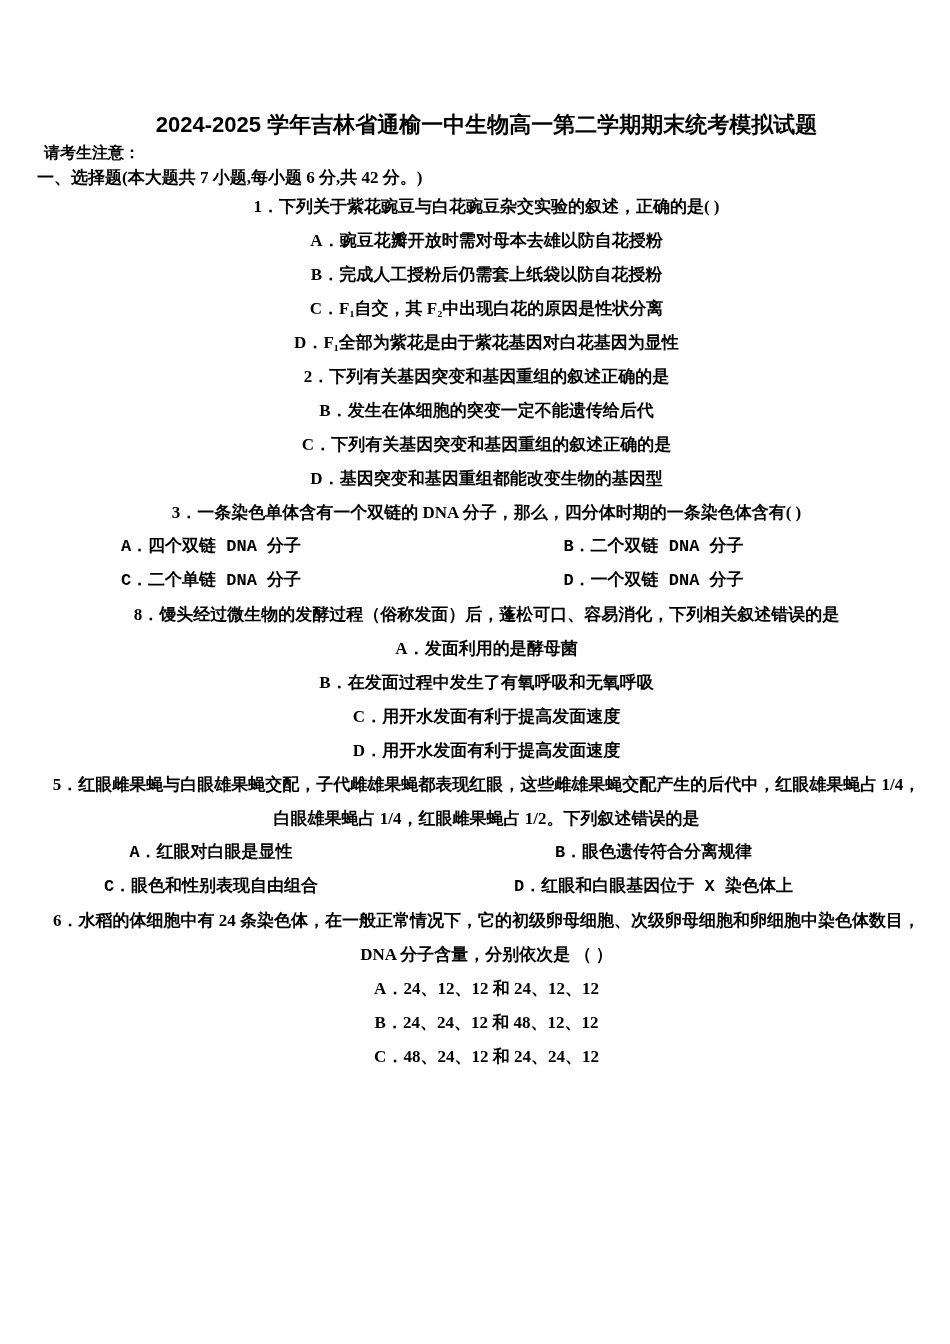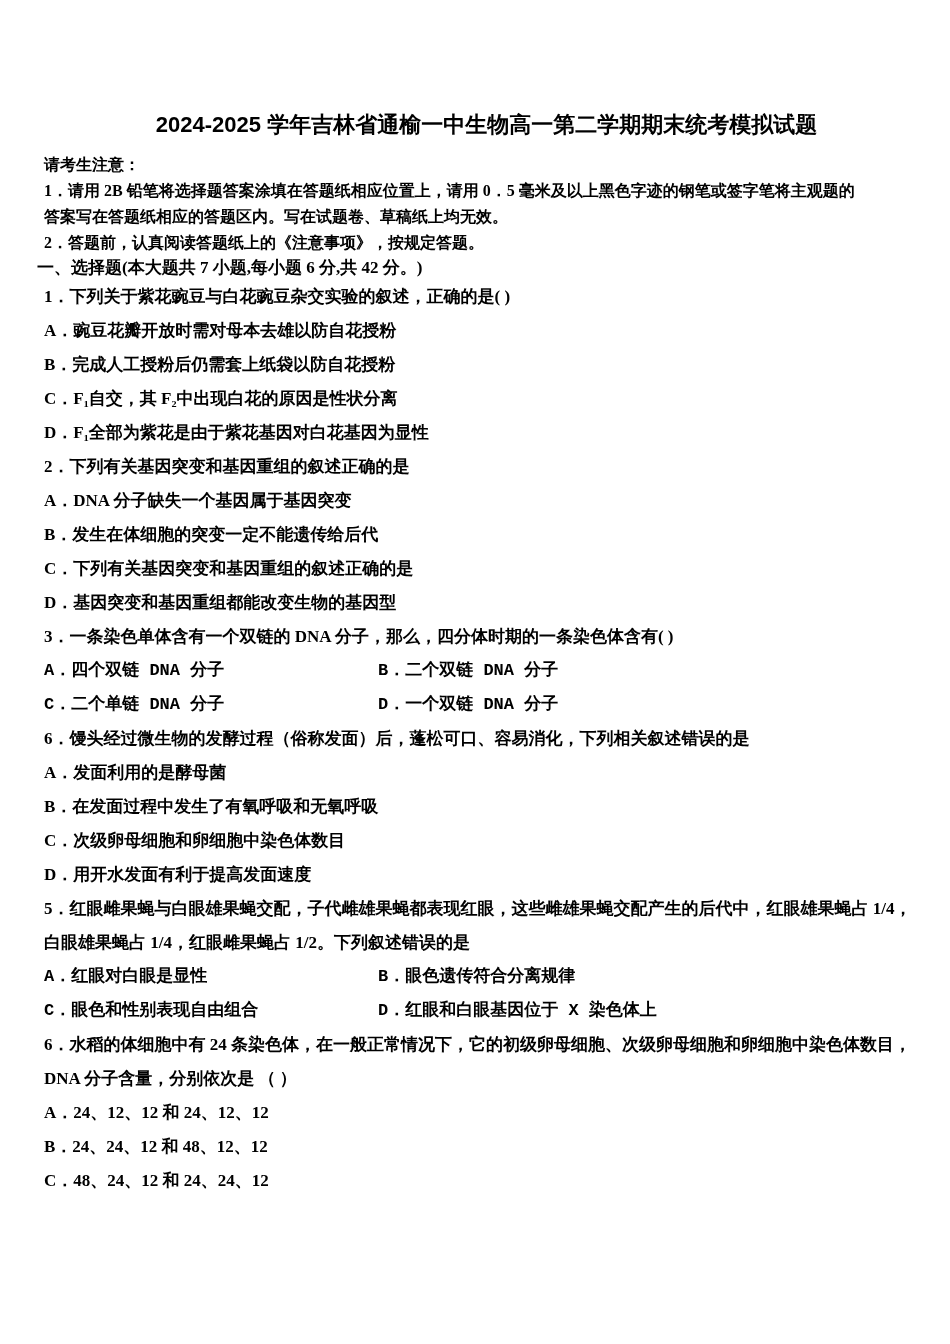--- a/index.html
+++ b/index.html
@@ -22,38 +22,38 @@
     margin: 0;
     text-align: center;
     font-family: "Liberation Sans", "DejaVu Sans", sans-serif;
     font-weight: 700;
     font-size: 22px;
     line-height: 30px;
     white-space: nowrap;
     letter-spacing: 0px;
   }
   .notice {
-    margin-top: 12px;
     font-size: 16px;
     font-weight: 600;
     line-height: 26px;
   }
   .notice-line {
     white-space: nowrap;
   }
   .section-heading {
     margin-left: -7px;
     font-size: 17px;
     font-weight: 600;
     line-height: 24px;
     white-space: nowrap;
   }
   .questions {
     font-size: 17px;
     font-weight: 600;
+    text-align: center;
   }
   .qline {
     line-height: 34px;
     white-space: nowrap;
   }
   .opt-row2 {
     display: grid;
     grid-template-columns: 334px auto;
     font-family: Liberation Mono, monospace;
   }
@@ -62,60 +62,54 @@
   }
 </style>
 </head>
 <body>
 
 <div class="page">
   <h1 class="title">2024-2025 学年吉林省通榆一中生物高一第二学期期末统考模拟试题</h1>
 
   <div class="notice">
     <div class="notice-line">请考生注意：</div>
-    <div id="notice-lines">
-        <div class="notice-line">1．请用 2B 铅笔将选择题答案涂填在答题纸相应位置上，请用 0．5 毫米及以上黑色字迹的钢笔或签字笔将主观题的</div>
-        <div class="notice-line">答案写在答题纸相应的答题区内。写在试题卷、草稿纸上均无效。</div>
-        <div class="notice-line">2．答题前，认真阅读答题纸上的《注意事项》，按规定答题。</div>
-      </div>
   </div>
 
   <div class="section-heading">一、选择题(本大题共 7 小题,每小题 6 分,共 42 分。)</div>
 
   <div class="questions" id="questions">
       <div class="question">
         <div class="qline stem">1．下列关于紫花豌豆与白花豌豆杂交实验的叙述，正确的是( )</div>
         <div class="qline opt-cell">A．豌豆花瓣开放时需对母本去雄以防自花授粉</div>
         <div class="qline opt-cell">B．完成人工授粉后仍需套上纸袋以防自花授粉</div>
         <div class="qline opt-cell">C．F₁自交，其 F₂中出现白花的原因是性状分离</div>
         <div class="qline opt-cell">D．F₁全部为紫花是由于紫花基因对白花基因为显性</div>
       </div>
       <div class="question">
         <div class="qline stem">2．下列有关基因突变和基因重组的叙述正确的是</div>
-        <div class="qline opt-cell">A．DNA 分子缺失一个基因属于基因突变</div>
         <div class="qline opt-cell">B．发生在体细胞的突变一定不能遗传给后代</div>
         <div class="qline opt-cell">C．下列有关基因突变和基因重组的叙述正确的是</div>
         <div class="qline opt-cell">D．基因突变和基因重组都能改变生物的基因型</div>
       </div>
       <div class="question">
         <div class="qline stem">3．一条染色单体含有一个双链的 DNA 分子，那么，四分体时期的一条染色体含有( )</div>
         <div class="qline opt-row2">
           <span class="opt-cell">A．四个双链 DNA 分子</span>
           <span class="opt-cell">B．二个双链 DNA 分子</span>
         </div>
         <div class="qline opt-row2">
           <span class="opt-cell">C．二个单链 DNA 分子</span>
           <span class="opt-cell">D．一个双链 DNA 分子</span>
         </div>
       </div>
       <div class="question">
-        <div class="qline stem">6．馒头经过微生物的发酵过程（俗称发面）后，蓬松可口、容易消化，下列相关叙述错误的是</div>
+        <div class="qline stem">8．馒头经过微生物的发酵过程（俗称发面）后，蓬松可口、容易消化，下列相关叙述错误的是</div>
         <div class="qline opt-cell">A．发面利用的是酵母菌</div>
         <div class="qline opt-cell">B．在发面过程中发生了有氧呼吸和无氧呼吸</div>
-        <div class="qline opt-cell">C．次级卵母细胞和卵细胞中染色体数目</div>
+        <div class="qline opt-cell">C．用开水发面有利于提高发面速度</div>
         <div class="qline opt-cell">D．用开水发面有利于提高发面速度</div>
       </div>
       <div class="question">
         <div class="qline stem">5．红眼雌果蝇与白眼雄果蝇交配，子代雌雄果蝇都表现红眼，这些雌雄果蝇交配产生的后代中，红眼雄果蝇占 1/4，</div>
         <div class="qline stem">白眼雄果蝇占 1/4，红眼雌果蝇占 1/2。下列叙述错误的是</div>
         <div class="qline opt-row2">
           <span class="opt-cell">A．红眼对白眼是显性</span>
           <span class="opt-cell">B．眼色遗传符合分离规律</span>
         </div>
         <div class="qline opt-row2">

